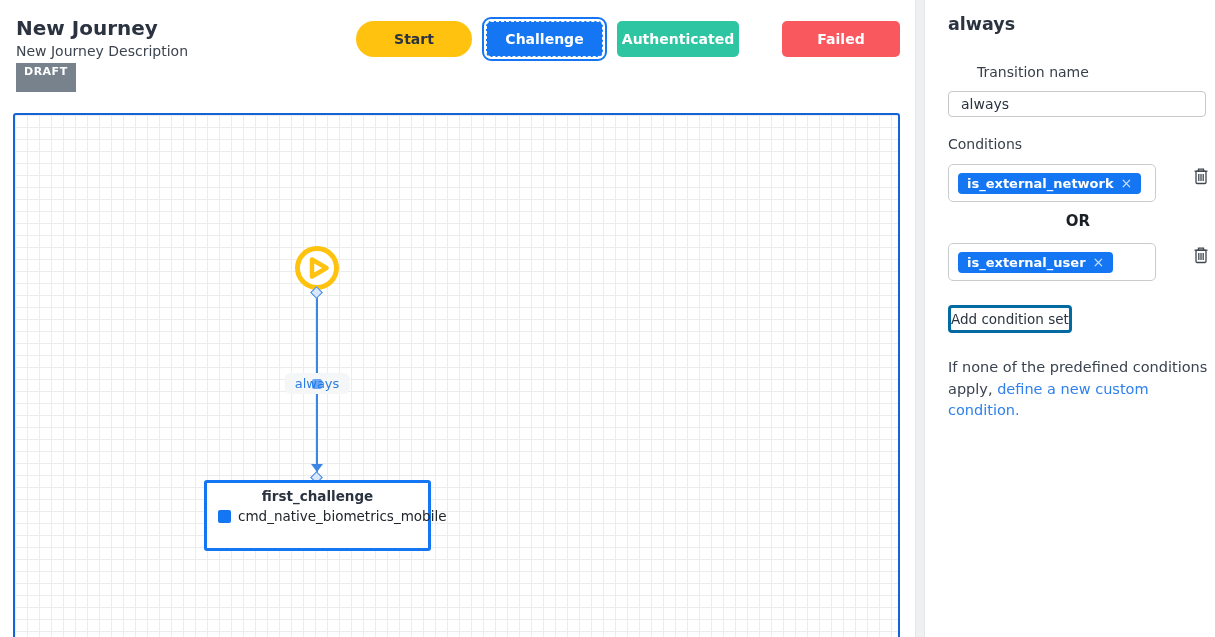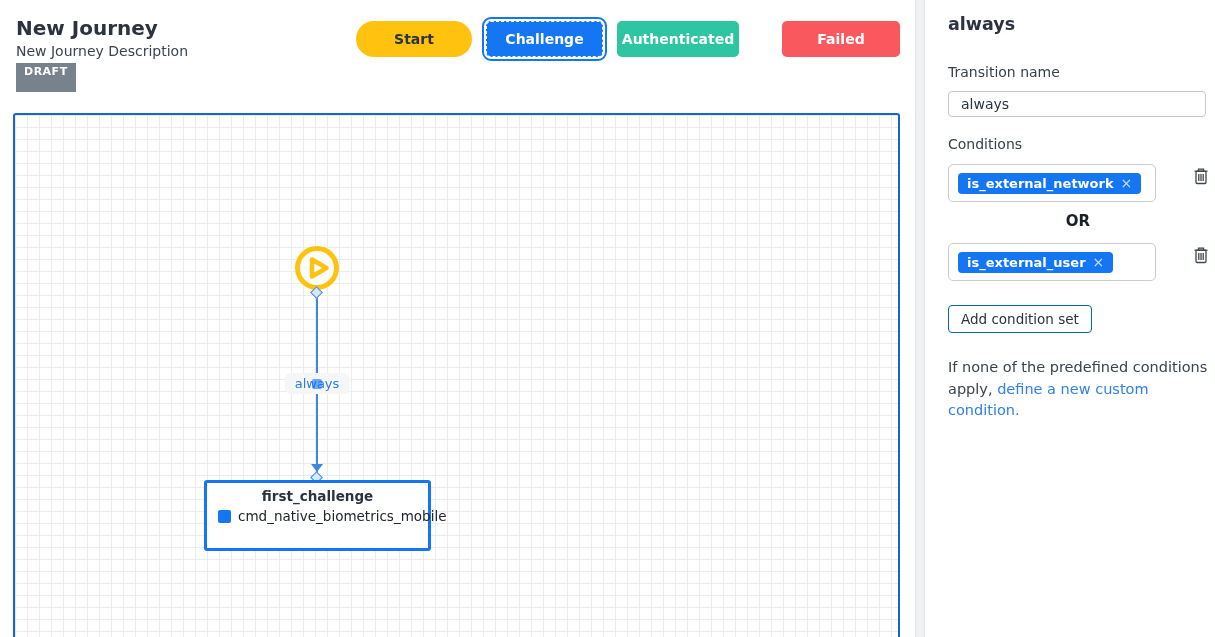--- a/index.html
+++ b/index.html
@@ -51,39 +51,39 @@
   .node-row { display:flex; align-items:center; gap:7px; padding-left:11px; margin-top:4px;text-align:right; }
   .node-row .sq { width:13px; height:13px; background:#1476f2; border-radius:2px; flex:0 0 auto; }
   .node-row span.txt { font-size:13.5px; color:#21262c; }
 
   
   .divider { position:absolute; left:915px; top:0; width:10px; height:637px; background:#eef0f2;
              border-left:1px solid #e3e6e9; border-right:1px solid #e3e6e9; }
 
   .panel-title { position:absolute; left:948px; top:14px; font-size:17.5px; font-weight:bold; color:#2b3340; }
   .field-label { position:absolute; left:948px; font-size:14px; color:#373f49; }
-  .lbl-transition { top:64px; }
+  .lbl-transition { top:64px;margin-left:29px; }
   .lbl-conditions { top:136px; }
   .text-input { position:absolute; left:948px; top:91px; width:258px; height:26px;
                 border:1px solid #c6cacd; border-radius:4px; padding:0 12px; font-family:inherit;
                 font-size:14px; color:#2b3340; background:#fff; }
   .cond-box { position:absolute; left:948px; width:208px; height:38px; border:1px solid #c9ccce;
               border-radius:5px; background:#fff; display:flex; align-items:center; padding:2px 9px; }
   .cond-box-1 { top:164px; }
   .cond-box-2 { top:243px; }
   .chip { display:inline-flex; align-items:center; gap:7px; background:#1476f2; color:#fff;
           border-radius:4px; padding:3px 9px; font-size:13px; font-weight:bold; cursor:default; }
   .chip .x { font-weight:normal; font-size:14px; color:rgba(255,255,255,.78); cursor:pointer; line-height:1; }
   .trash-btn { position:absolute; left:1192px; width:18px; height:20px; background:none; border:none;
                cursor:pointer; padding:0; }
   .trash-1 { top:167px; } .trash-2 { top:246px; }
   .or-text { position:absolute; left:948px; top:212px; width:260px; text-align:center;
              font-size:15px; font-weight:bold; color:#1b2027; }
-  .add-btn { position:absolute; left:948px; top:305px; height:28px; padding:0 12px; background:#fff;
-             border:1px solid #0369a1; border-radius:4px; font-family:inherit; font-size:13.5px;
+  .add-btn { position:absolute; left:948px; top:305px; height:28px; padding:0 0; background:#fff;
+             border:3px solid #0369a1; border-radius:4px; font-family:inherit; font-size:13.5px;
              color:#2b3340; cursor:pointer; }
   .footer-text { position:absolute; left:948px; top:357px; width:268px; font-size:14.5px;
                  line-height:21.5px; color:#3a4450; }
   .footer-text a { color:#2f80ed; text-decoration:none; cursor:pointer; }
 </style>
 </head>
 <body>
 
 <div class="app">
 

